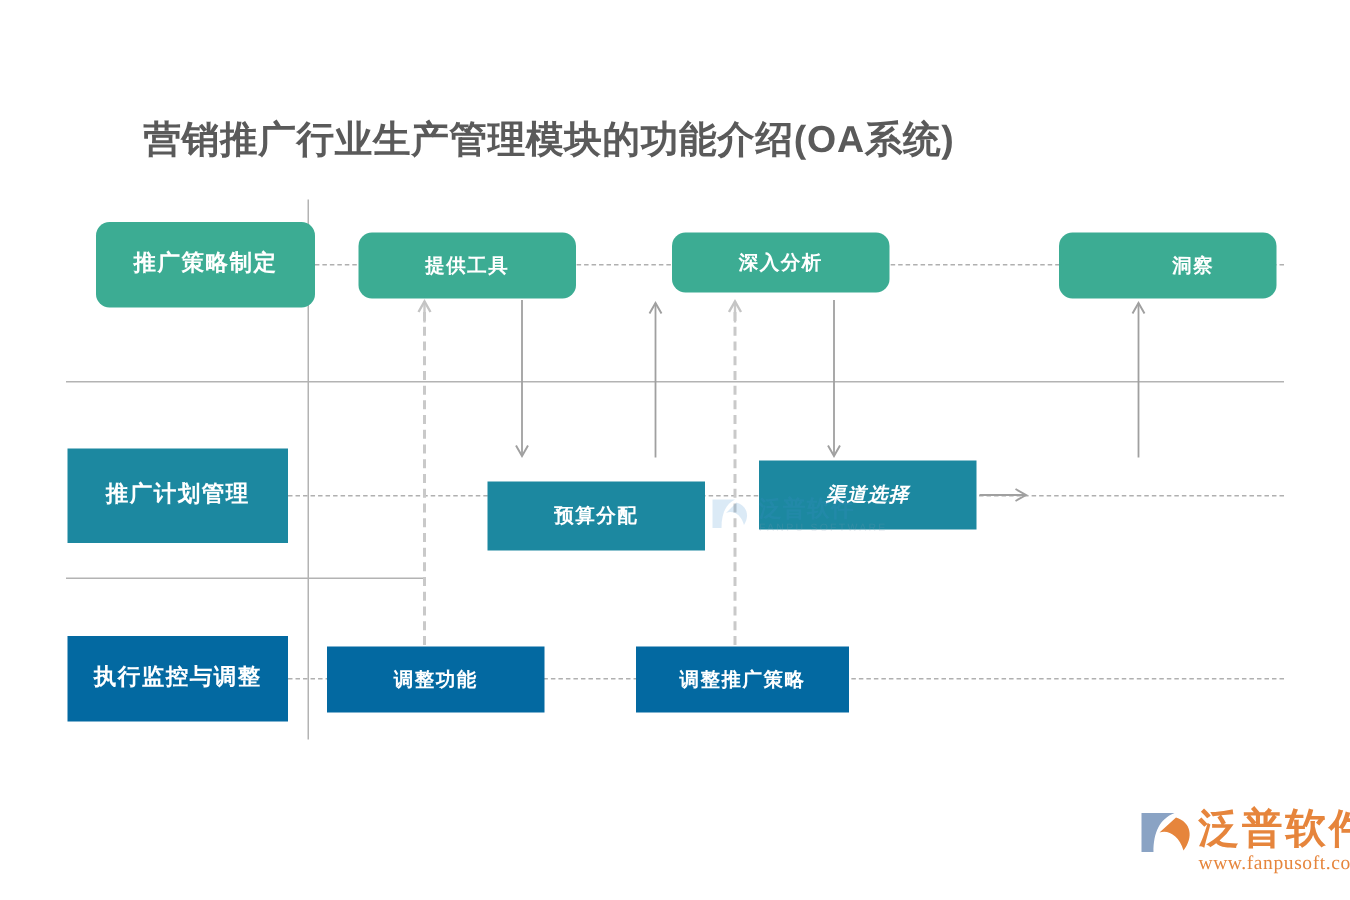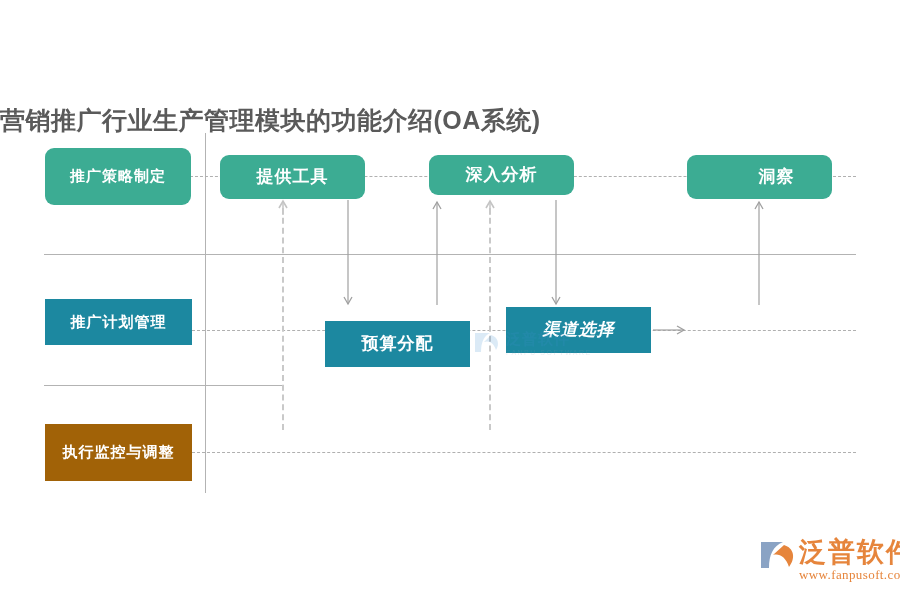--- a/index.html
+++ b/index.html
@@ -7,47 +7,47 @@
     width:900px;height:600px;
     background:#ffffff;
     font-family:"Liberation Sans","DejaVu Sans",sans-serif;
     overflow:hidden;
   }
   #canvas{position:relative;width:900px;height:600px;background:#fff;}
 
   
   .title{
     position:absolute;left:0;top:76px;width:732px;
+    text-align:center;
     font-size:25px;font-weight:bold;letter-spacing:.5px;
     color:#5a5a5a;
     white-space:nowrap;
-    margin-top:28px;
   }
 
   
   .hline{position:absolute;height:0;border-top:1px solid #b3b3b3;}
   .vline{position:absolute;width:0;border-left:1px solid #b3b3b3;}
 
   
   .hdash{position:absolute;height:0;border-top:1px dashed #b0b0b0;}
   .vdash{position:absolute;width:0;border-left:2px dashed #c9c9c9;}
 
   
   .box{
     position:absolute;
     display:flex;align-items:center;justify-content:center;
     color:#ffffff;font-weight:bold;
-    font-size:17px;letter-spacing:1px;
+    font-size:13px;letter-spacing:1px;
     box-sizing:border-box;
     text-align:center;
     line-height:1.1;
   }
-  .r1{background:#3cac93;border-radius:9px;}
+  .r1{background:#3cac93;border-radius:9px;margin-left:19px;}
   .r2{background:#1c88a0;border-radius:0;}
-  .r3{background:#a16207;border-radius:0;}
+  .r3{background:#0369a1;border-radius:0;}
   .lead{font-size:15px;}
 
   
   #arrows{position:absolute;left:0;top:0;width:900px;height:600px;pointer-events:none;}
 
   
   .wm{
     position:absolute;
     opacity:.18;
     display:flex;align-items:center;
@@ -93,30 +93,32 @@
   <div class="vdash" style="left:489px;top:208px;height:222px;"></div>
 
   <div class="box r1 lead" style="left:45px;top:148px;width:146px;height:57px;">推广策略制定</div>
 
   <div class="box r1" style="left:220px;top:155px;width:145px;height:44px;">提供工具</div>
 
   <div class="box r1" style="left:429px;top:155px;width:145px;height:40px;">深入分析</div>
 
   <div class="box r1" style="left:687px;top:155px;width:145px;height:44px;padding-left:34px;">洞察</div>
 
-  <div class="box r2 lead" style="left:45px;top:299px;width:147px;height:46px;">推广计划管理</div>
+  <div class="box r2 lead" style="left:45px;top:299px;width:147px;height:63px;">推广计划管理</div>
 
   <div class="box r2" style="left:325px;top:307px;width:145px;height:46px;margin-top:14px;">预算分配</div>
 
   <div class="box r2" style="left:506px;top:307px;width:145px;height:46px;font-style:italic;">渠道选择</div>
 
 
   <div class="box r3 lead" style="left:45px;top:424px;width:147px;height:57px;">执行监控与调整</div>
 
+  <div class="box r3" style="left:218px;top:431px;width:145px;height:44px;">调整功能</div>
 
+  <div class="box r3" style="left:424px;top:431px;width:142px;height:44px;">调整推广策略</div>
 
   <svg id="arrows" viewBox="0 0 900 600">
     <defs>
       <marker id="ah" markerWidth="12" markerHeight="12" refX="9" refY="5" orient="auto" markerUnits="userSpaceOnUse">
         <path d="M2,1 L9,5 L2,9" fill="none" stroke="#a0a0a0" stroke-width="1.3"></path>
       </marker>
       <marker id="ahd" markerWidth="12" markerHeight="12" refX="9" refY="5" orient="auto" markerUnits="userSpaceOnUse">
         <path d="M2,1 L9,5 L2,9" fill="none" stroke="#c4c4c4" stroke-width="1.6"></path>
       </marker>
     </defs>

